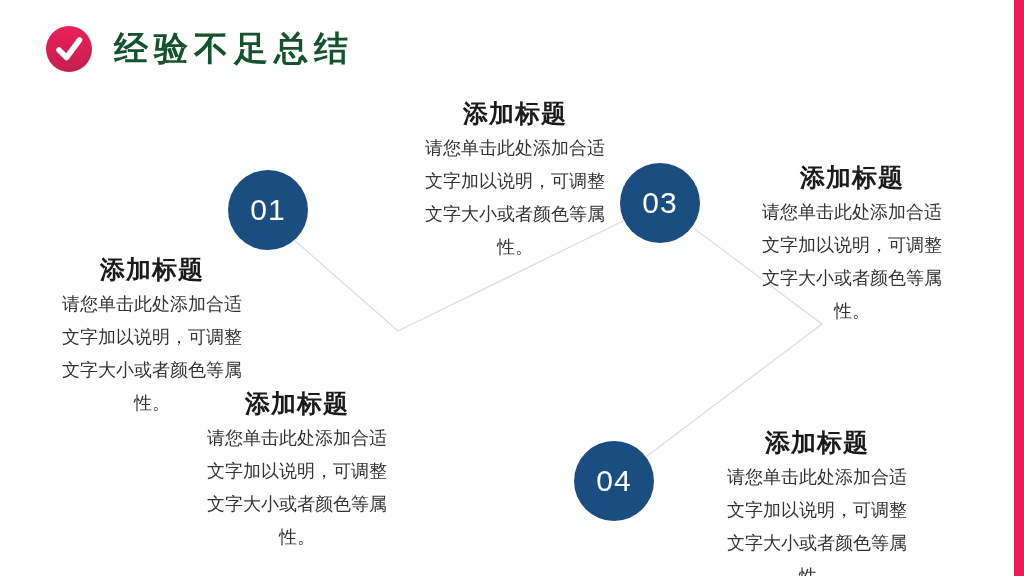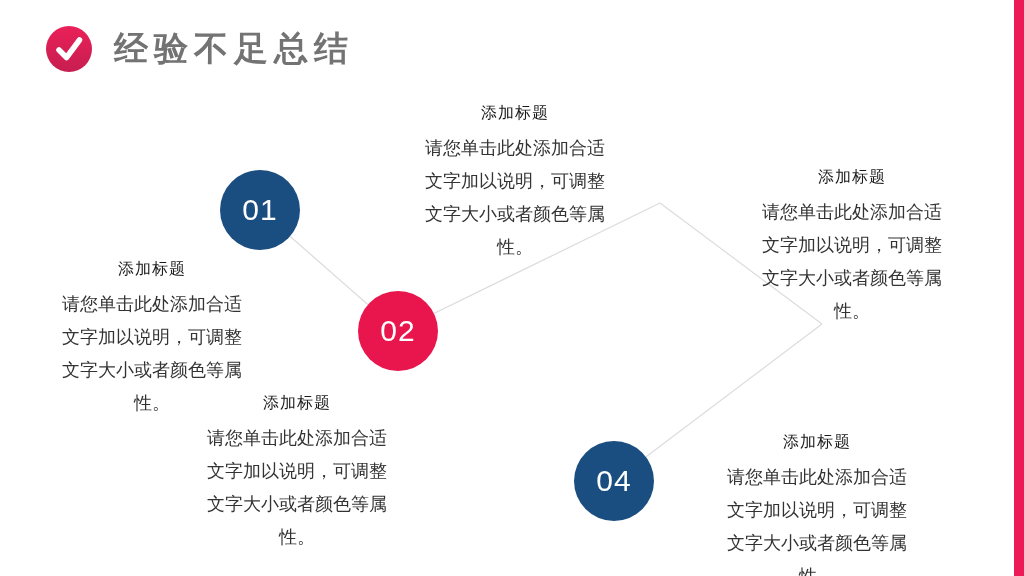--- a/index.html
+++ b/index.html
@@ -20,44 +20,44 @@
   .title-icon{
     width:46px;height:46px;border-radius:50%;
     background:linear-gradient(180deg,var(--icon-top,#ea2059),var(--icon-bottom,#c61e50));
     display:flex;align-items:center;justify-content:center;
     flex:0 0 auto;
   }
   .title-icon svg{display:block;}
   .slide-title{
     margin:0 12px 0 22px;
     font-size:34px;font-weight:700;letter-spacing:6px;
-    color:#737373;white-space:nowrap;font-family:Liberation Serif, serif;
+    color:#14532d;white-space:nowrap;font-family:Liberation Serif, serif;
   }
 
   
   .connectors{position:absolute;left:0;top:0;width:1024px;height:576px;}
   .connectors line{stroke:var(--connector,#dcdcdc);stroke-width:1.2;}
 
   
   .node{
     position:absolute;width:80px;height:80px;border-radius:50%;
     display:flex;align-items:center;justify-content:center;
     color:#ffffff;font-size:30px;font-weight:400;letter-spacing:1px;
   }
-  .n1{left:220px;top:170px;}
+  .n1{left:228px;top:170px;}
   .n2{left:358px;top:291px;}
   .n3{left:620px;top:163px;}
   .n4{left:782px;top:284px;}
   .n5{left:574px;top:441px;}
 
   
   .tb{position:absolute;width:220px;text-align:center;}
   .tb h3{
     margin:0 0 6px 0;
-    font-size:16px;font-weight:400;letter-spacing:1px;
+    font-size:25px;font-weight:700;letter-spacing:1px;
     color:var(--heading,#1a1a1a);line-height:26px;
   }
   .tb p{
     margin:0 auto;width:188px;
     font-size:18px;line-height:33px;
     color:var(--body,#333333);
   }
   .tb-top{left:405px;top:100px;}
   .tb-left{left:42px;top:256px;}
   .tb-right{left:742px;top:164px;}
@@ -87,22 +87,22 @@
   <svg class="connectors">
     <line x1="260" y1="210" x2="398" y2="331"></line>
     <line x1="398" y1="331" x2="660" y2="203"></line>
     <line x1="660" y1="203" x2="822" y2="324"></line>
     <line x1="822" y1="324" x2="614" y2="481"></line>
   </svg>
 
   <div class="node n1" style="background: rgb(27, 78, 128);">
     <span>01</span>
   </div>
-  <div class="node n2" style="background: rgb(232, 22, 77);">
-    <span>02</span>
+  <div class="node n3" style="background: rgb(27, 78, 128);">
+    <span>03</span>
   </div>
   <div class="node n5" style="background: rgb(27, 78, 128);">
     <span>04</span>
   </div>
 
   <div class="tb tb-left">
     <h3>添加标题</h3>
     <p>请您单击此处添加合适文字加以说明，可调整文字大小或者颜色等属性。</p>
   </div>
 

